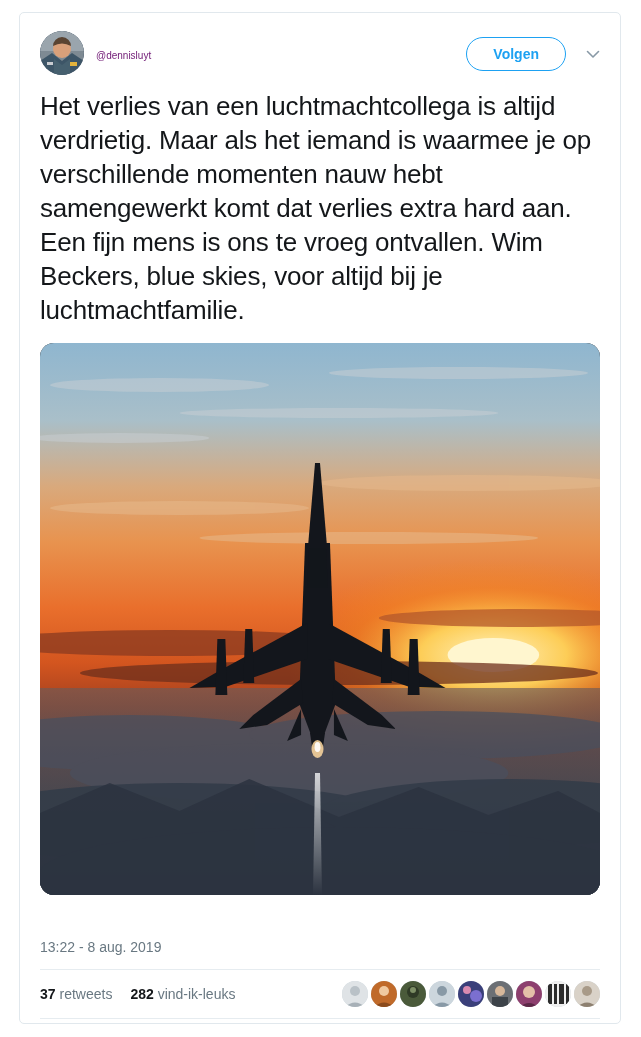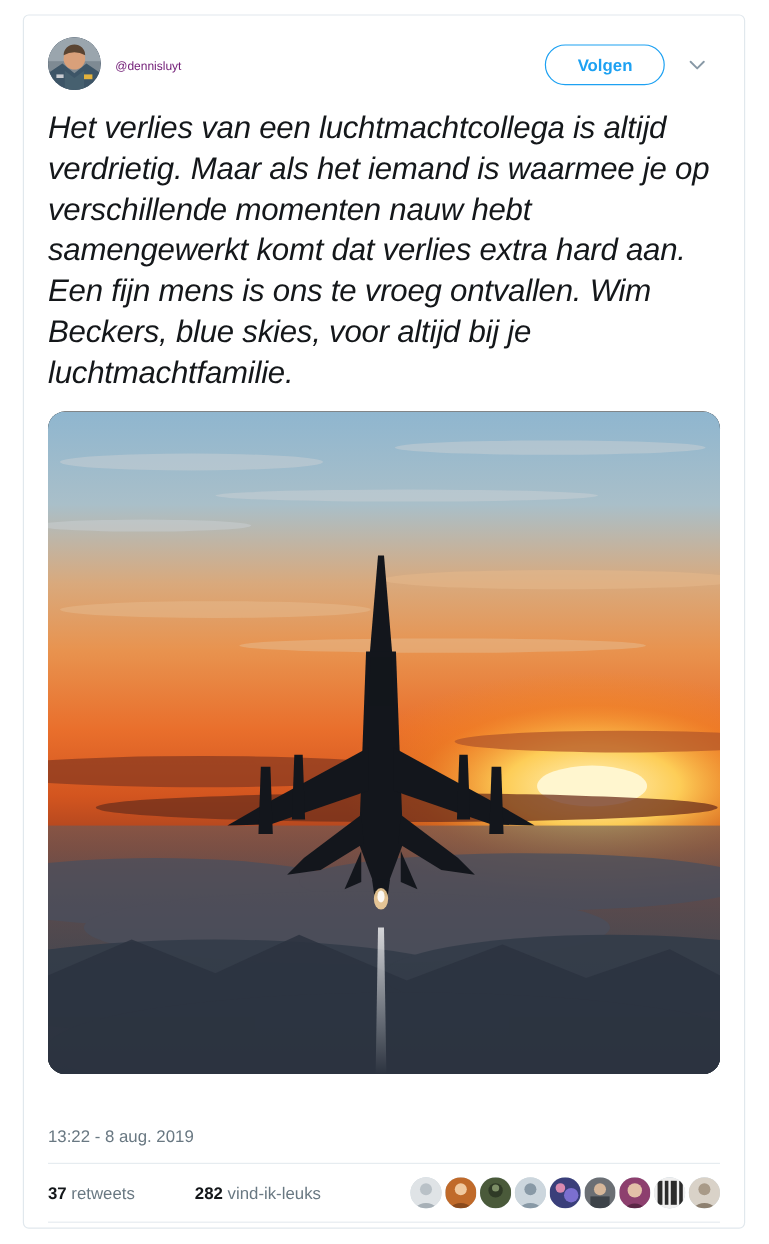--- a/index.html
+++ b/index.html
@@ -59,21 +59,21 @@
     letter-spacing: -0.1px;
   }
   .handle {
     font-size: 10px;
     color: #701a75;
     line-height: 19px;
     margin-top: 14px;
   }
   .header-right {
     position: absolute;
-    right: 30px;
+    right: 18px;
     top: 24px;
     display: flex;
   }
   .follow-btn {
     border: 1px solid #1da1f2;
     color: #1da1f2;
     background: #ffffff;
     border-radius: 100px;
     font-size: 14px;
     font-weight: bold;
@@ -88,21 +88,20 @@
     align-items: center;
   }
   
   .tweet-text {
     padding: 14px 20px 0 20px;
     font-size: 26px;
     line-height: 34px;
     color: #14171a;
     letter-spacing: -0.2px;
     word-wrap: break-word;
-    font-style: italic;
   }
   
   .media-wrap {
     margin: 16px 20px 0 20px;
     border-radius: 14px;
     overflow: hidden;
     height: 552px;
     position: relative;
     background: #000;
   }
@@ -115,21 +114,20 @@
     line-height: 18px;
     margin-top: 27px;
   }
   .stats-row {
     margin: 13px 20px 0 20px;
     border-top: 1px solid #e6ecf0;
     border-bottom: 1px solid #e6ecf0;
     display: flex;
     align-items: center;
     height: 48px;
-    gap: 32px;
   }
   .stat {
     font-size: 14px;
     color: #697882;
     margin-right: 18px;
     white-space: nowrap;
   }
   .stat b { color: #14171a; font-weight: bold; }
   .facepile {
     display: flex;

